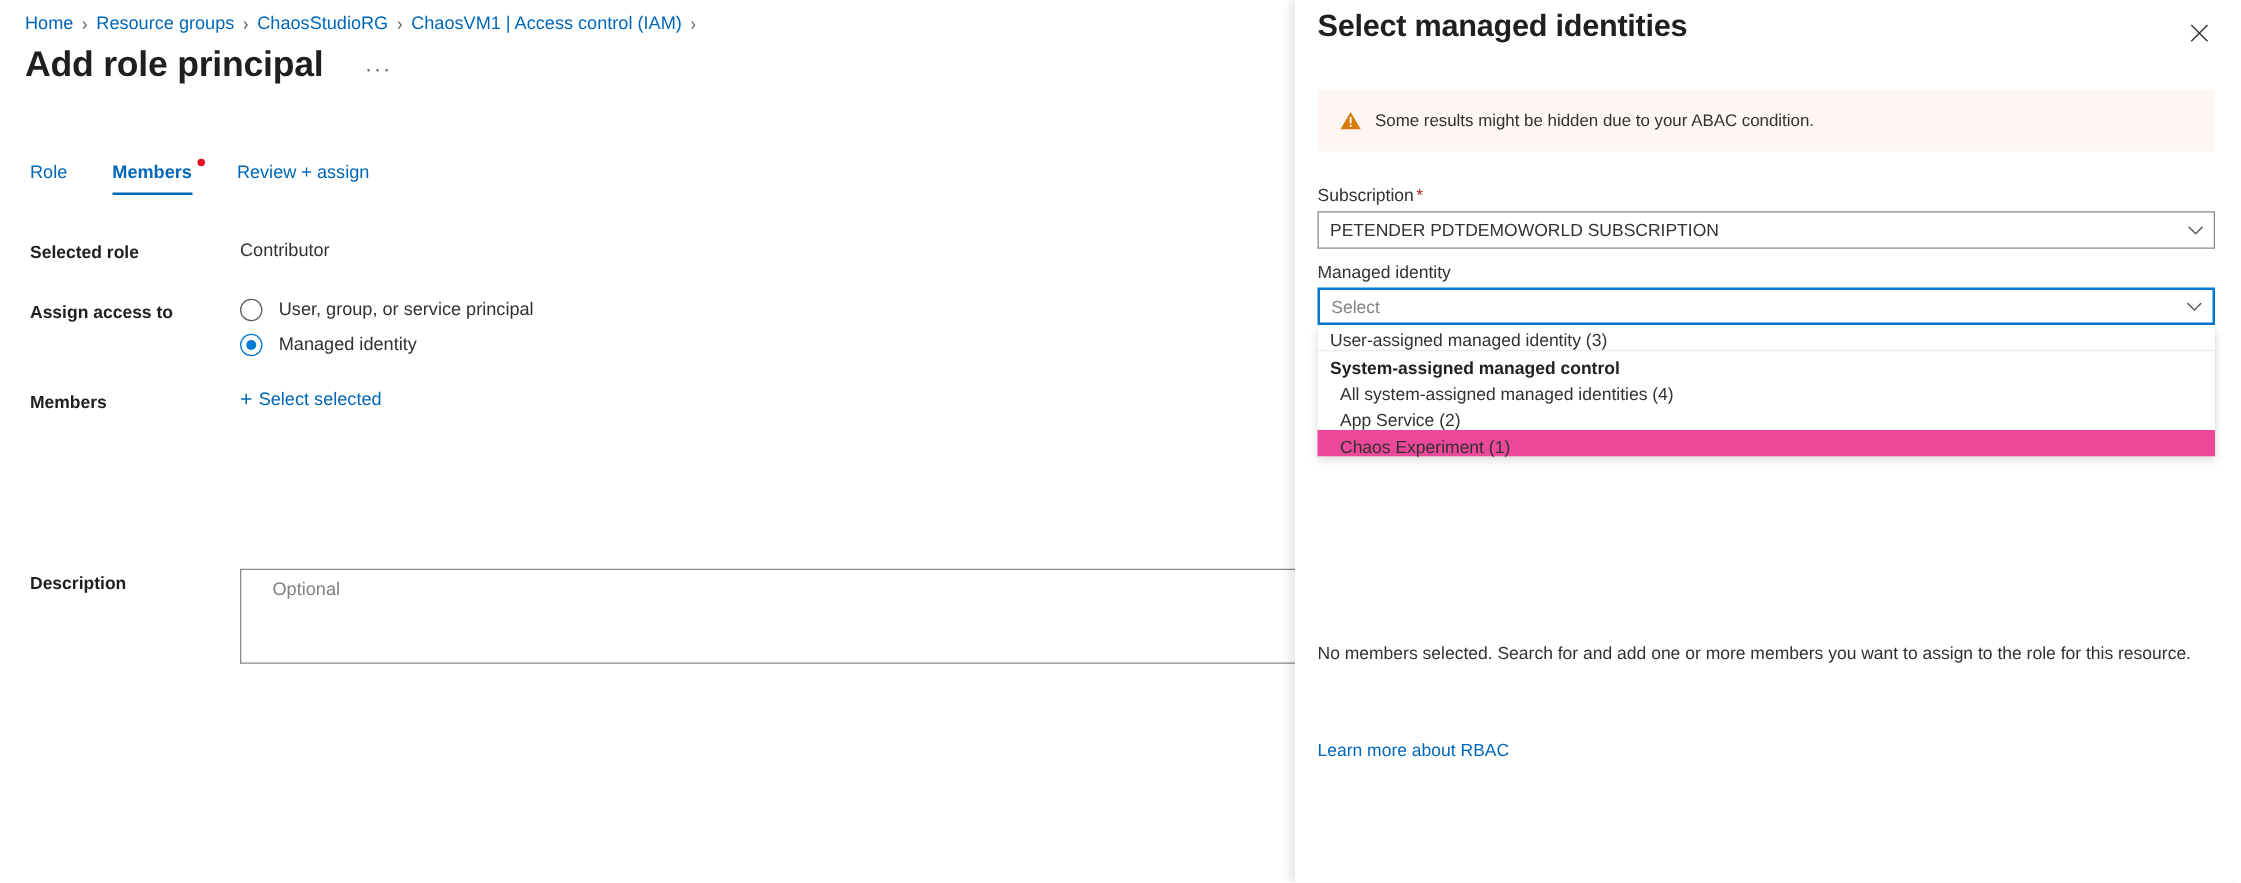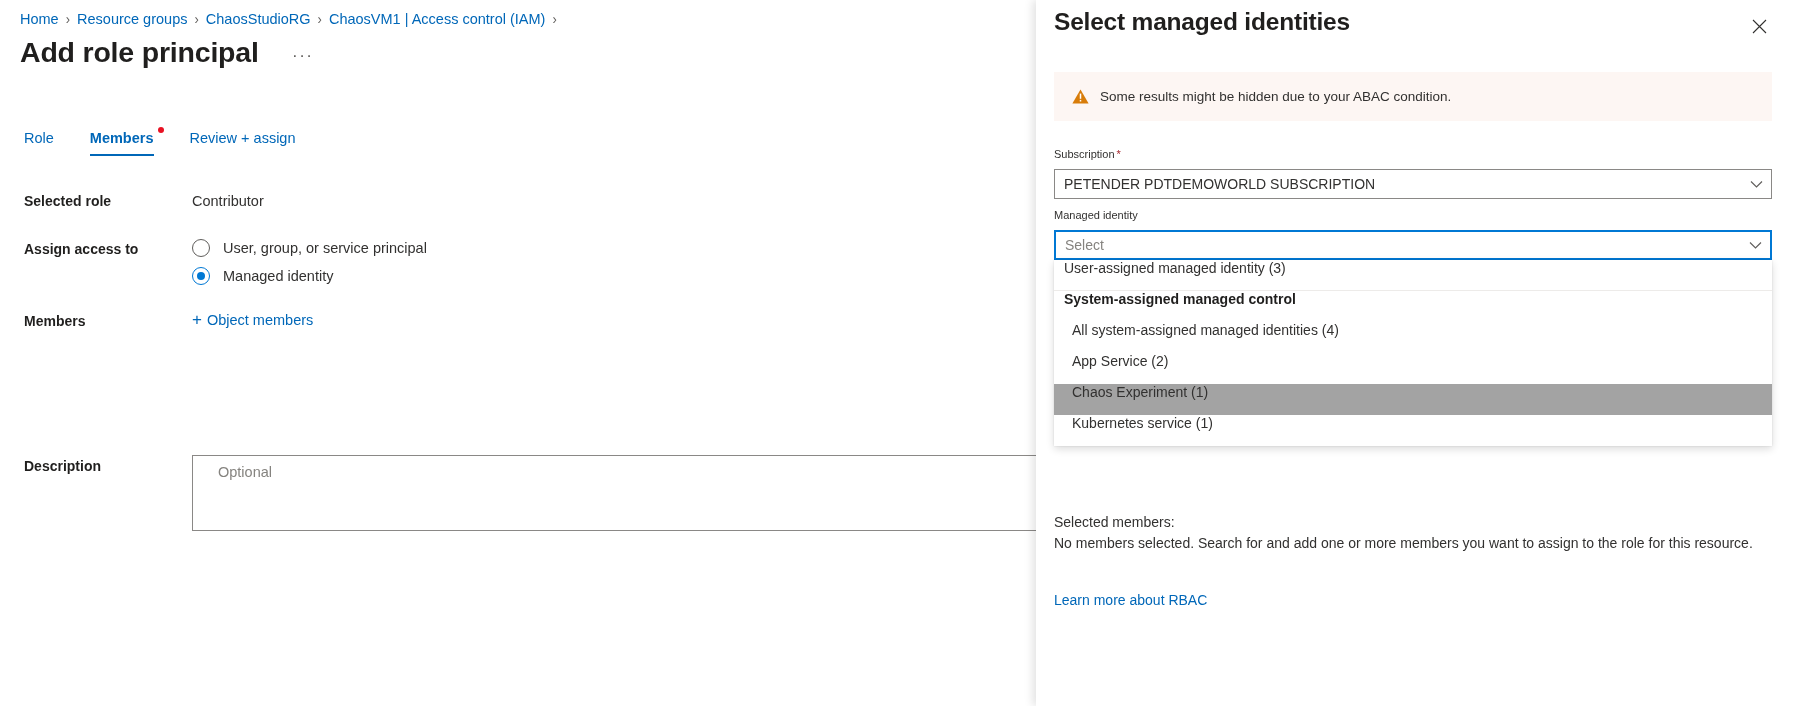--- a/index.html
+++ b/index.html
@@ -150,21 +150,21 @@
     width: 718px; height: 49px;
     background: #fdf6f3;
     display: flex; align-items: center;
     padding-left: 18px;
   }
   .warn-icon { flex: none; margin-right: 11px; display: flex; }
   .warn-text { font-size: 13.5px; color: #323130; }
 
   .field-label {
     position: absolute; left: 18px;
-    font-size: 11px; color: #323130; white-space: nowrap;
+    font-size: 14px; color: #323130; white-space: nowrap;
   }
   .req-star { color: #a4262c; margin-left: 2px; }
 
   .combo {
     position: absolute; left: 18px; width: 718px; height: 30px;
     background: #fff; border: 1px solid #8a8886;
     display: flex; align-items: center; padding: 0 8px 0 9px;
     font-size: 14px; color: #323130; cursor: pointer;
   }
   .combo.focused { border: 2px solid #0078d4; }
@@ -172,30 +172,30 @@
   .combo .combo-val.placeholder { color: #85837f; }
   .combo .chev { flex: none; display: flex; align-items: center; margin-left: 6px; }
 
   .dropdown-list {
     position: absolute; left: 18px; width: 718px;
     background: #ffffff;
     box-shadow: 0 3px 8px rgba(0,0,0,0.14), 0 0 2px rgba(0,0,0,0.10);
     z-index: 30;
   }
   .dd-item {
-    height: 31px; display: flex; align-items: flex-start;
+    height: 21px; display: flex; align-items: flex-end;
     font-size: 14px; color: #323130; cursor: pointer;
     padding-left: 10px;
   }
   .dd-item.top-item { border-bottom: 1px solid #edebe9; }
   .dd-item.group-header {
     font-weight: 700; cursor: default; color: #201f1e;
   }
   .dd-item.indented { padding-left: 18px; }
-  .dd-item.highlighted { background: #a3a3a3; }
+  .dd-item.highlighted { background: #ec4899; }
 
   .selected-members {
     position: absolute; left: 18px; top: 512px; width: 700px;
     font-size: 14px; line-height: 21px; color: #323130;
   }
   .learn-link {
     position: absolute; left: 18px; top: 592px;
     font-size: 14px; color: #0067b8; cursor: pointer;
   }
 </style>
@@ -242,21 +242,21 @@
       <span class="radio-label">User, group, or service principal</span>
     </div>
     <div class="radio-row" style="top:267px;">
       <span class="radio-outer checked"></span>
       <span class="radio-label">Managed identity</span>
     </div>
 
     <div class="form-label" style="top:313px;">Members</div>
     <div class="link-btn" style="left:192px; top:312px;">
       <span class="plus">+</span>
-      <span class="label-txt">Object members</span>
+      <span class="label-txt">Select selected</span>
     </div>
 
 
     <div class="form-label" style="top:458px;">Description</div>
     <textarea class="desc-box" placeholder="Optional" style=""></textarea>
   </div>
 
   <div id="right-panel">
 
     <div class="panel-title">Select managed identities</div>
@@ -309,26 +309,22 @@
       </div>
       <div class="dd-item indented">
         <span>All system-assigned managed identities (4)</span>
       </div>
       <div class="dd-item indented">
         <span>App Service (2)</span>
       </div>
       <div class="dd-item indented highlighted">
         <span>Chaos Experiment (1)</span>
       </div>
-      <div class="dd-item indented">
-        <span>Kubernetes service (1)</span>
-      </div>
     </div>
 
     <div class="selected-members">
-      <div>Selected members:</div>
       <div>No members selected. Search for and add one or more members you want to assign to the role for this resource.</div>
     </div>
 
     <div class="learn-link">Learn more about RBAC</div>
   </div>
 
 </div>
 
 </body></html>

